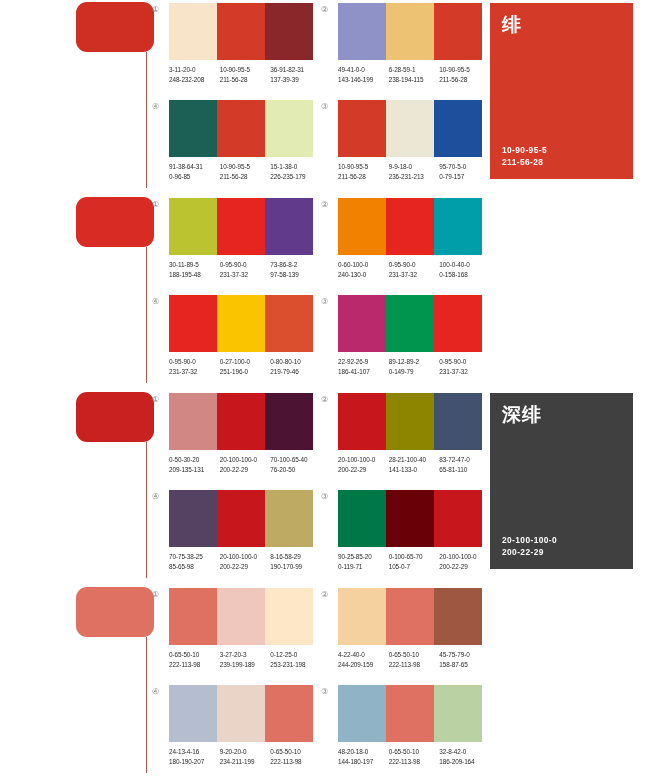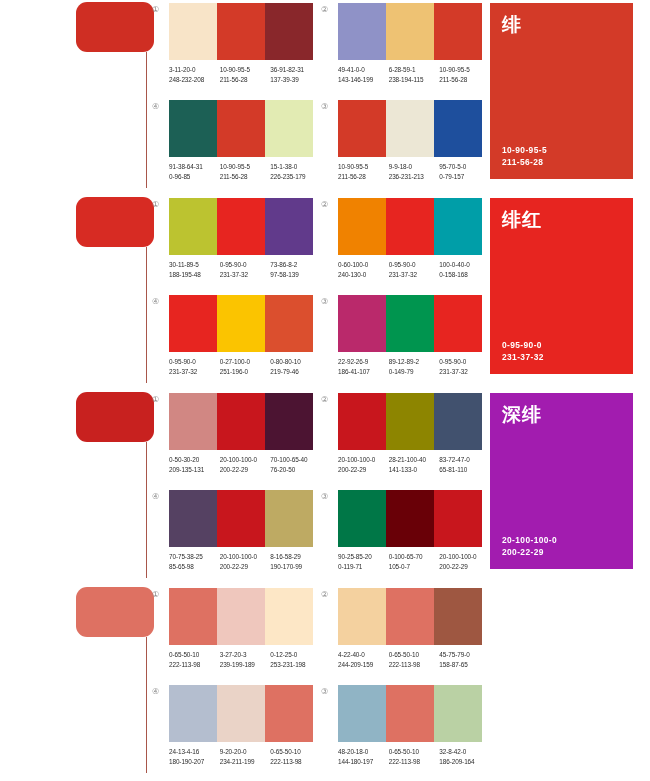--- a/index.html
+++ b/index.html
@@ -379,29 +379,20 @@
               <div class="code">
                 <span class="cmyk">0-95-90-0</span>
                 <span class="rgb">231-37-32</span>
               </div>
             </div>
           </div>
         </div>
       </div>
     </div>
 
-    <div class="right-col">
-      <div class="card" style="background:#e72520">
-        <div class="card-name">绯红</div>
-        <div class="card-codes">
-          <span>0-95-90-0</span>
-          <span>231-37-32</span>
-        </div>
-      </div>
-    </div>
   </div>
 
   <div class="row">
     <div class="left-col">
       <div class="big-swatch" style="background:#c8211f"></div>
       <div class="rule"></div>
       <div class="v-label">威严</div>
     </div>
 
     <div class="mid-col">
@@ -502,21 +493,21 @@
                 <span class="cmyk">20-100-100-0</span>
                 <span class="rgb">200-22-29</span>
               </div>
             </div>
           </div>
         </div>
       </div>
     </div>
 
     <div class="right-col">
-      <div class="card" style="background:#a21caf">
+      <div class="card" style="background:#404040">
         <div class="card-name">深绯</div>
         <div class="card-codes">
           <span>20-100-100-0</span>
           <span>200-22-29</span>
         </div>
       </div>
     </div>
   </div>
 
   <div class="row row-4">

